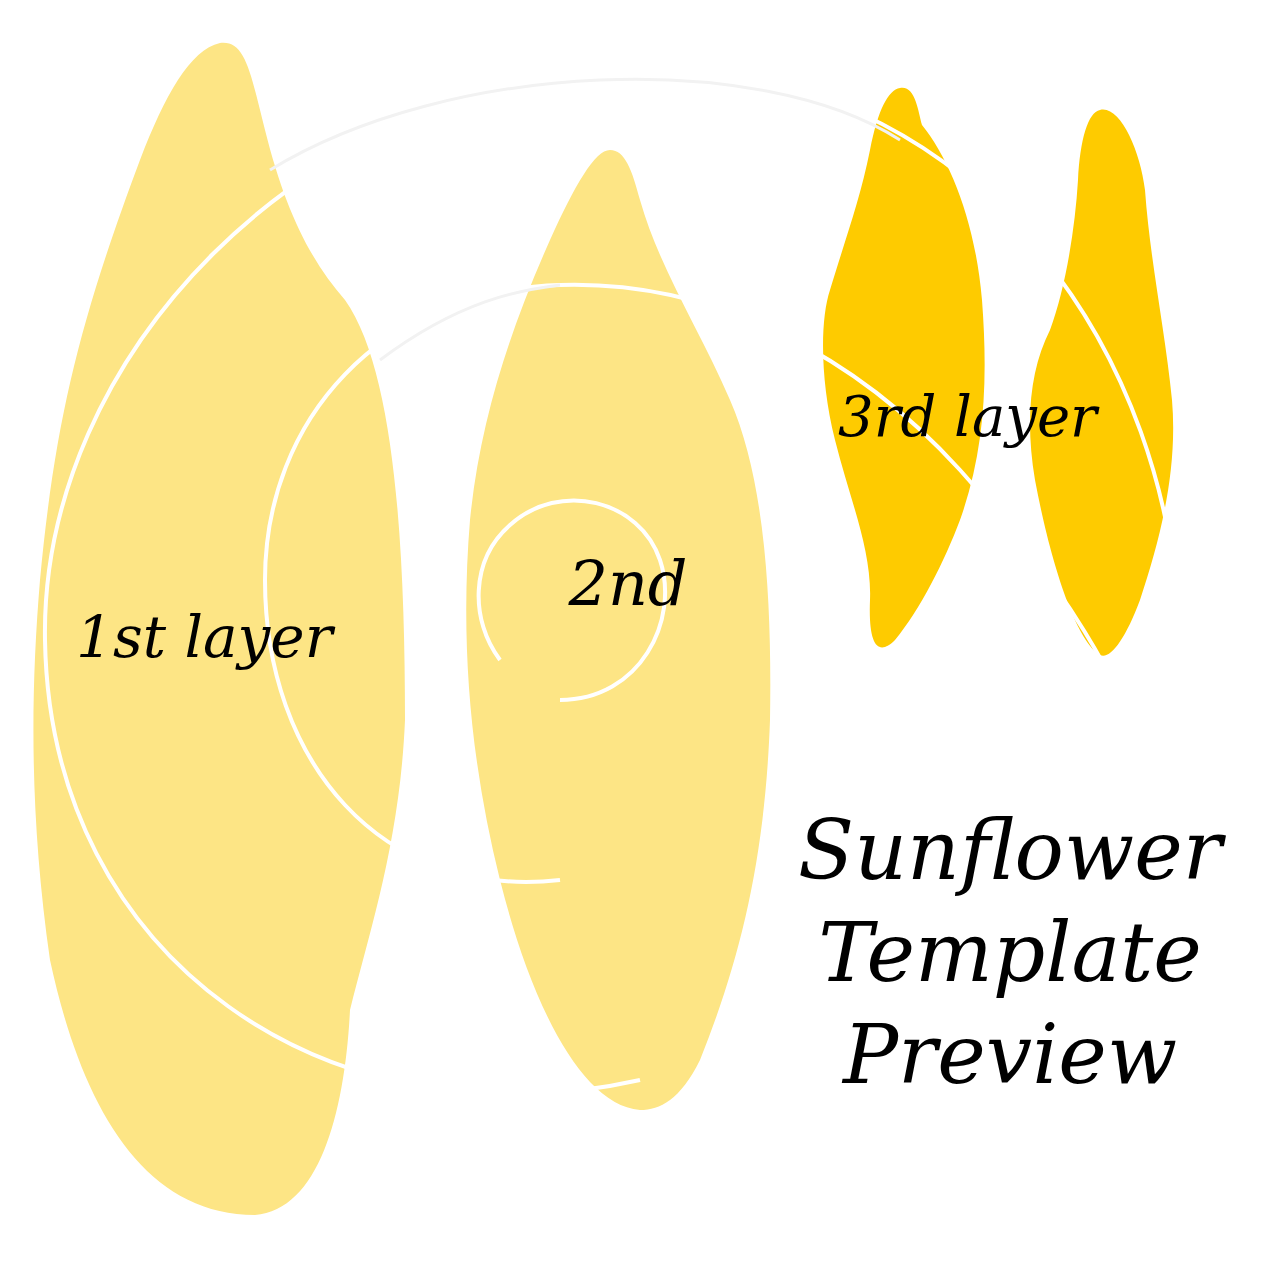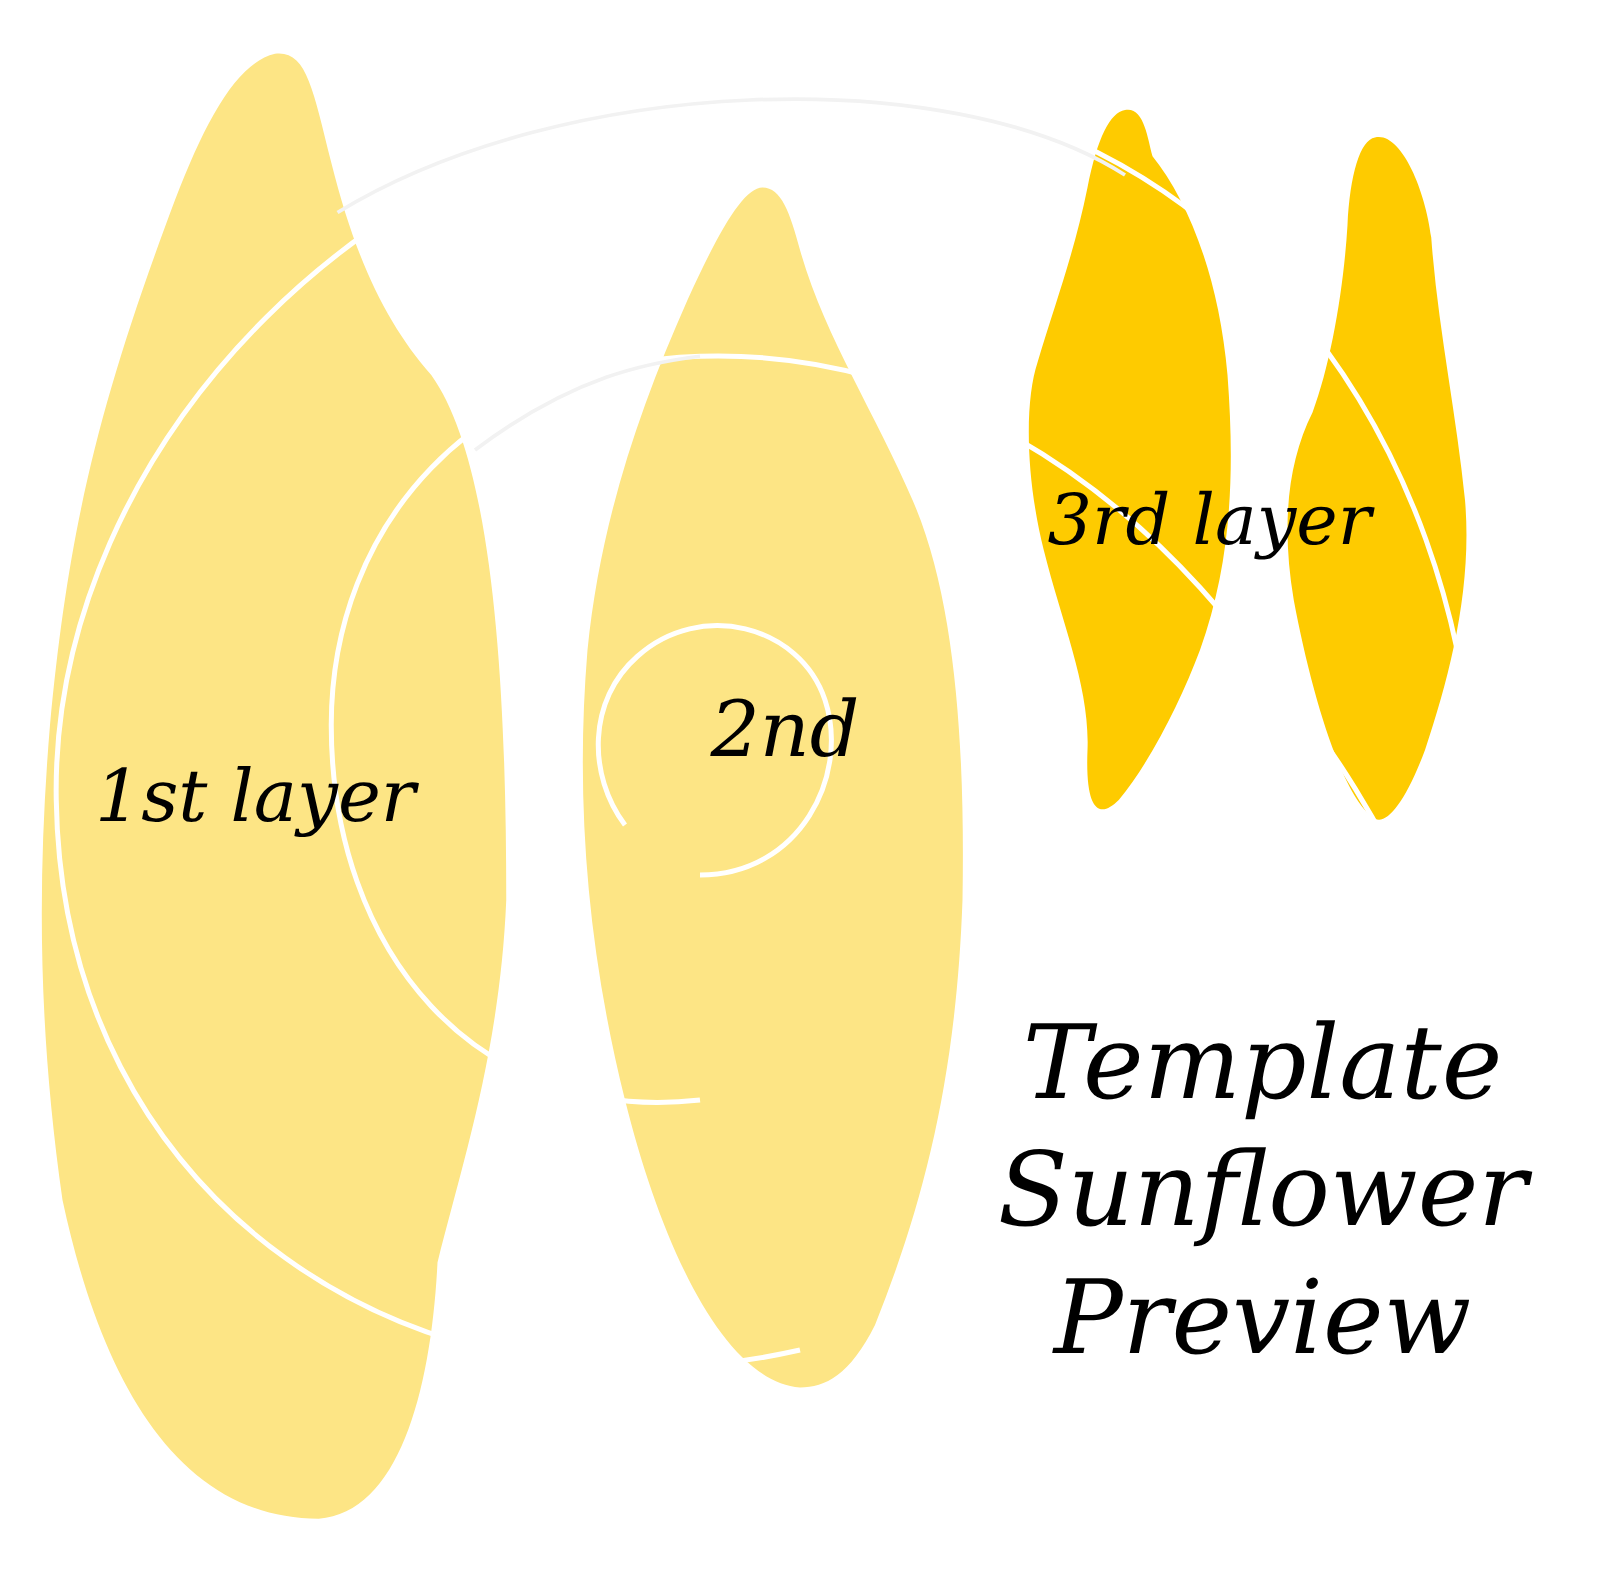--- a/index.html
+++ b/index.html
@@ -37,16 +37,16 @@
   </g>
 </svg>
 
 <div class="lbl l1">1st layer</div>
 <div class="lbl l2">
   <div>2nd</div>
 </div>
 <div class="lbl l3">3rd layer</div>
 
 <div class="title">
+  <div>Sunflower</div>
   <div>Template</div>
-  <div>Sunflower</div>
   <div>Preview</div>
 </div>
 
 </body></html>

